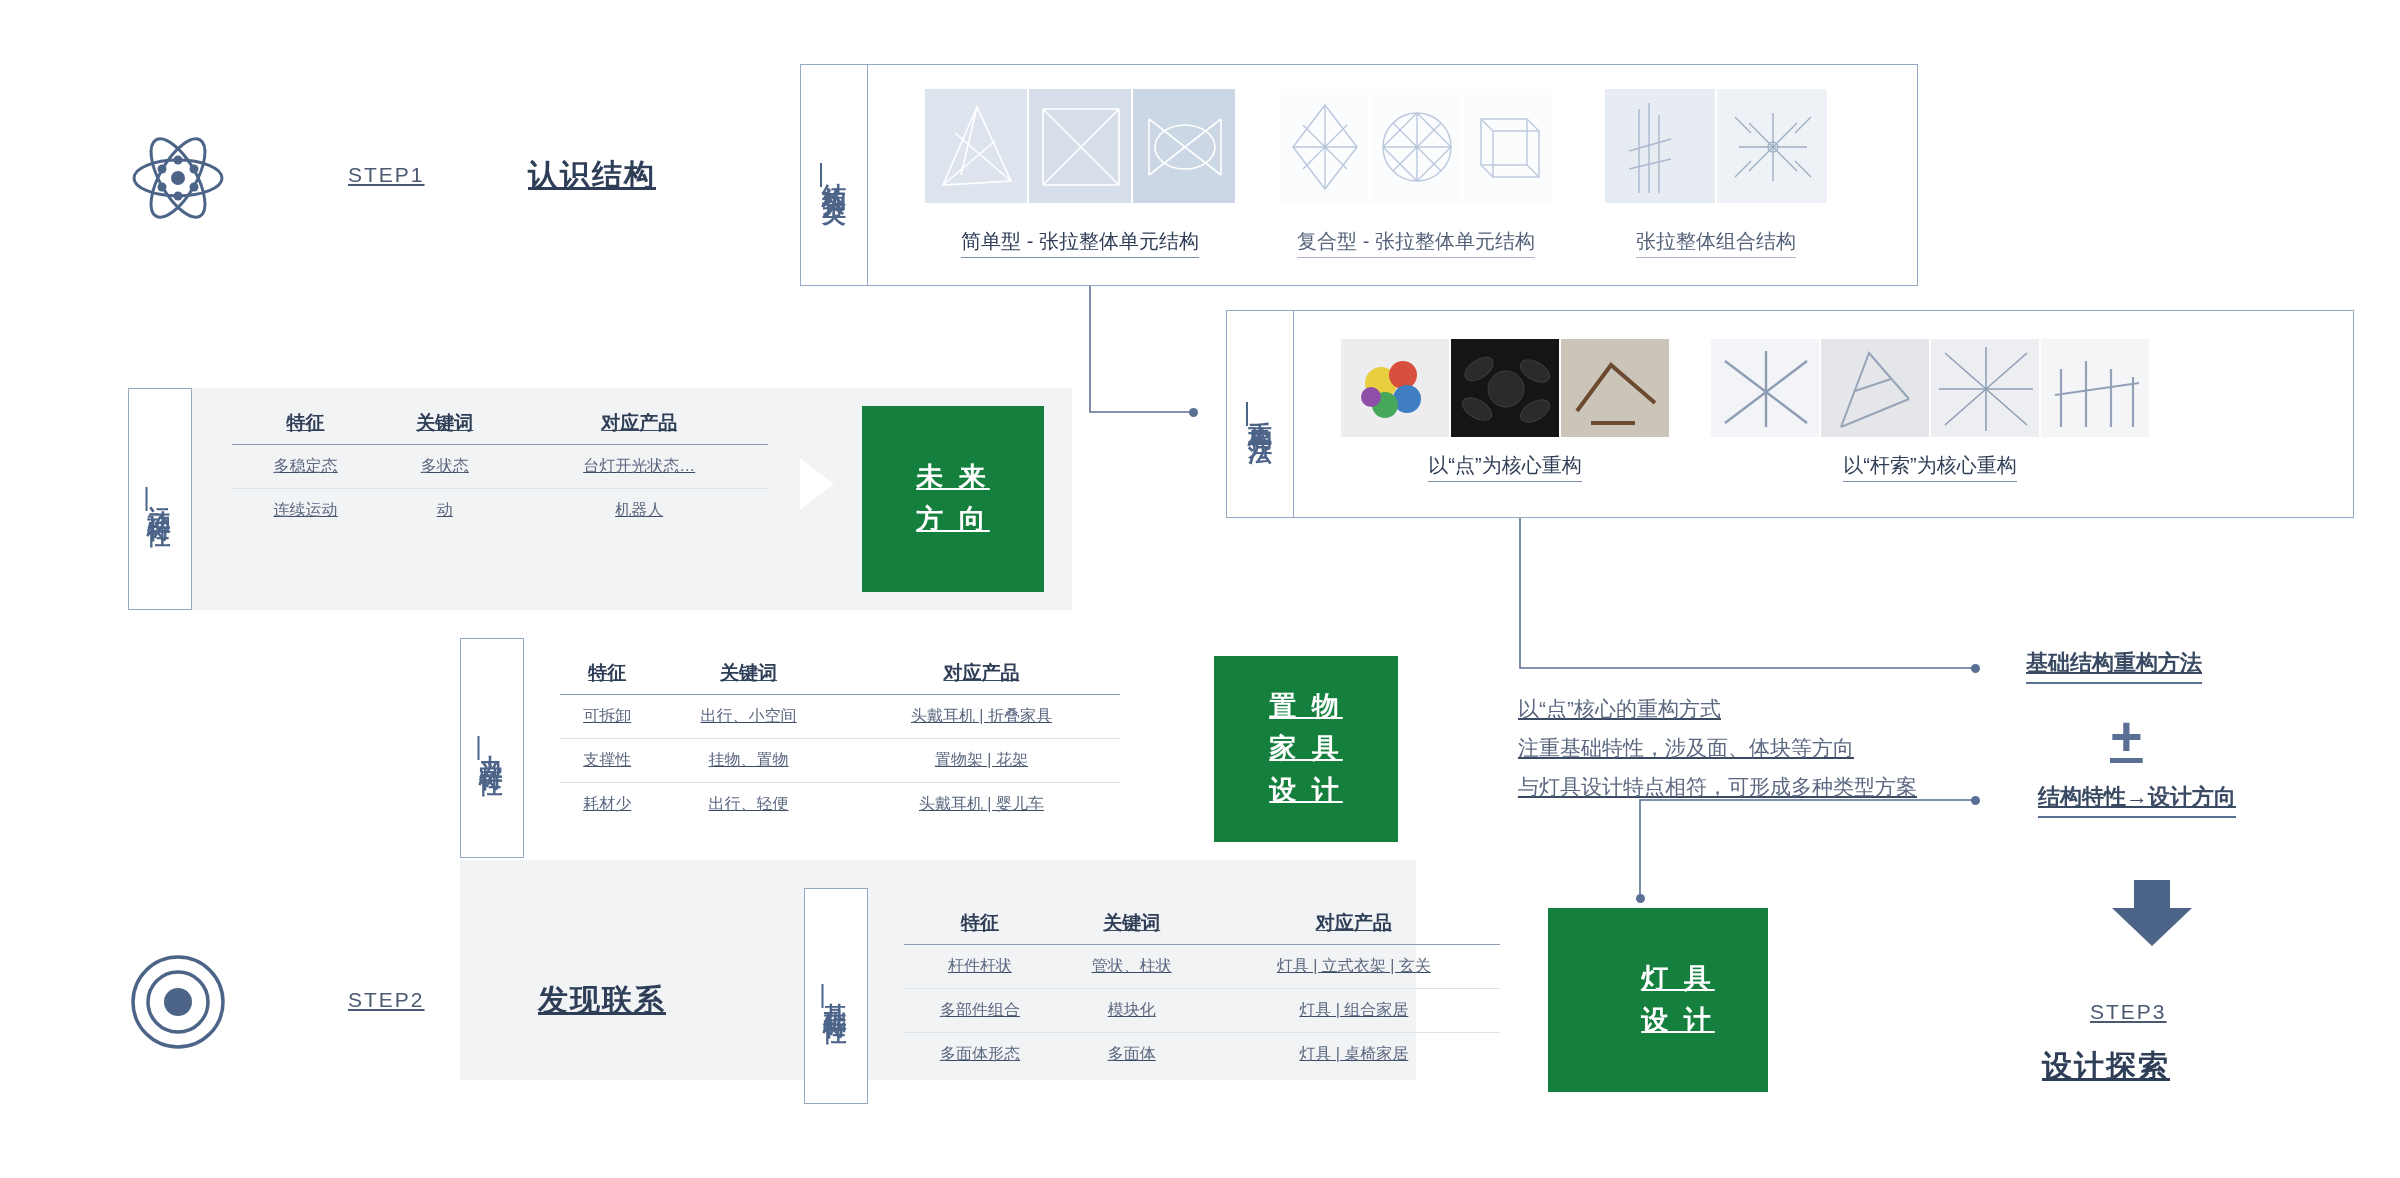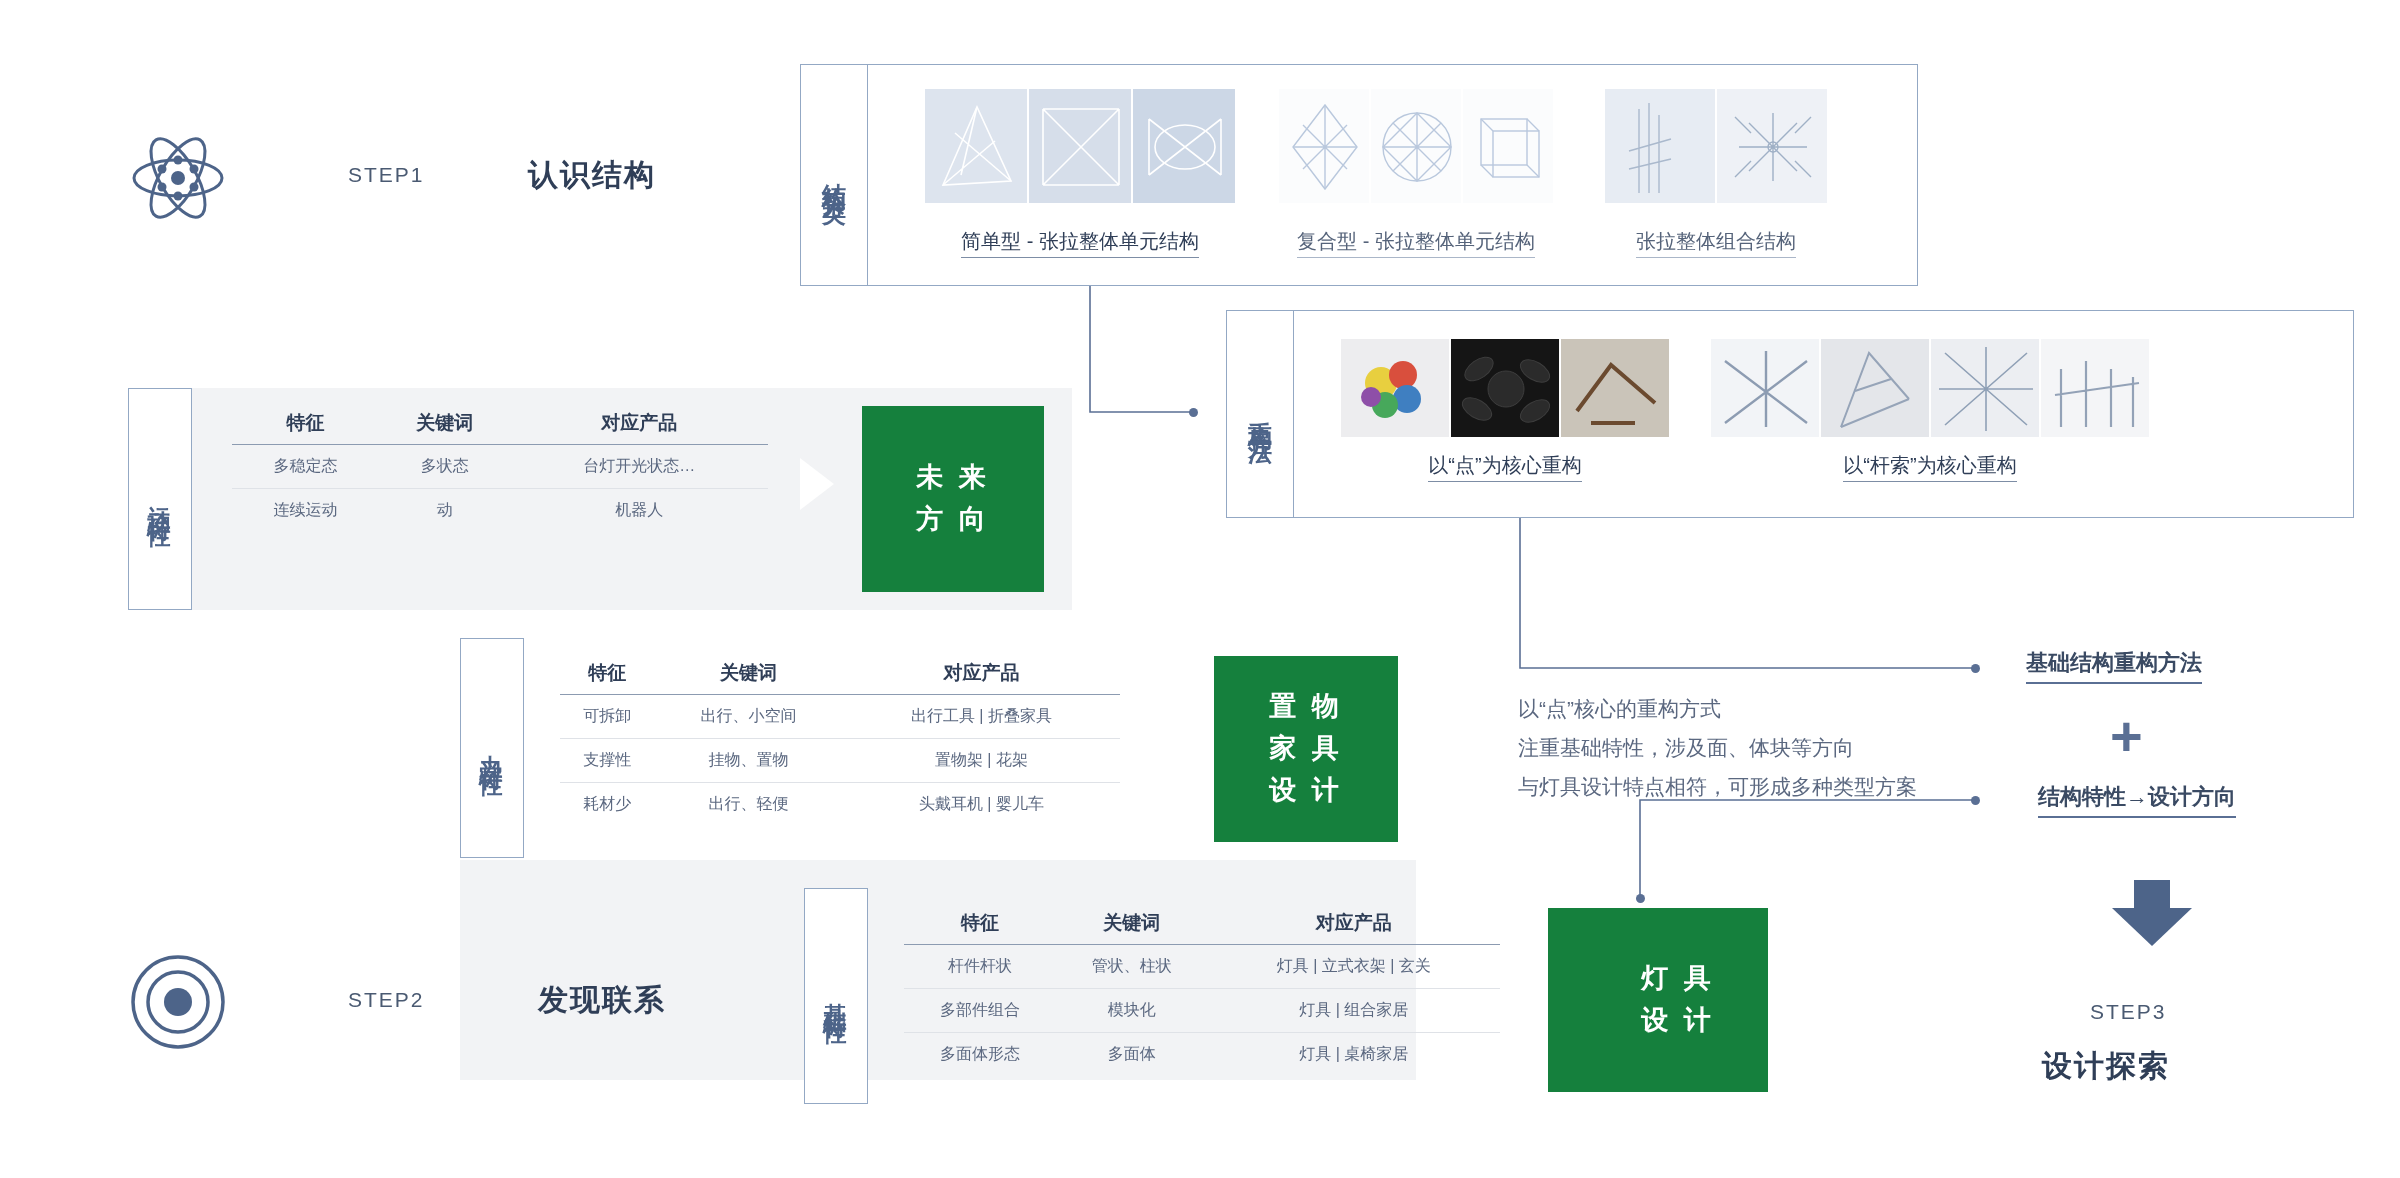--- a/index.html
+++ b/index.html
@@ -7,21 +7,21 @@
     width:2400px;height:1178px;
     background:#ffffff;
     font-family:"Liberation Sans","DejaVu Sans",sans-serif;
     color:#3a4a63;
     position:relative;
     overflow:hidden;
   }
   .canvas{position:relative;width:2400px;height:1178px;}
 
   
-  .abs{position:absolute;}
+  .abs{position:absolute;text-decoration:underline;}
   .vert-label{
     writing-mode:vertical-rl;
     text-orientation:upright;
     letter-spacing:6px;
     font-weight:bold;
     color:#4d6489;
     display:flex;align-items:center;justify-content:center;
   }
   .panel-box{
     border:1px solid #93a8c4;
@@ -357,21 +357,21 @@
           <tr>
         <th>特征</th>
         <th>关键词</th>
         <th>对应产品</th>
       </tr>
         </thead>
       <tbody>
         <tr>
           <td>可拆卸</td>
           <td>出行、小空间</td>
-          <td>出行工具 | 折叠家具</td>
+          <td>头戴耳机 | 折叠家具</td>
         </tr>
         <tr>
           <td>支撑性</td>
           <td>挂物、置物</td>
           <td>置物架 | 花架</td>
         </tr>
         <tr>
           <td>耗材少</td>
           <td>出行、轻便</td>
           <td>头戴耳机 | 婴儿车</td>

